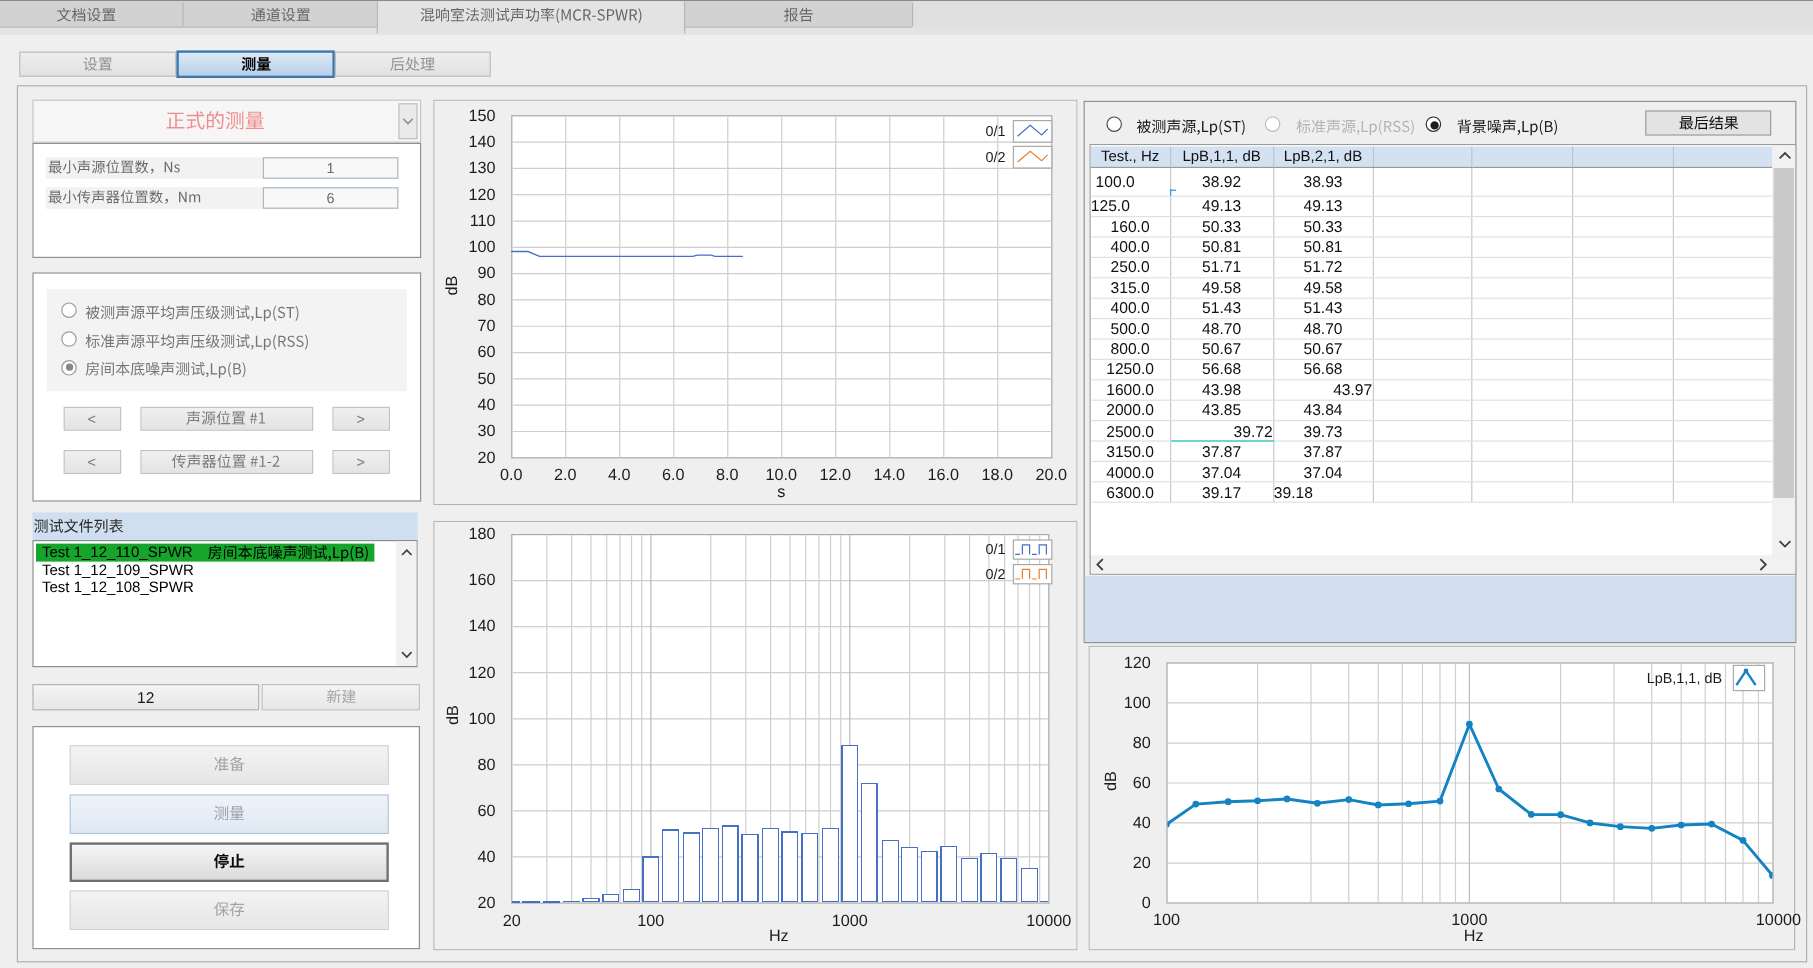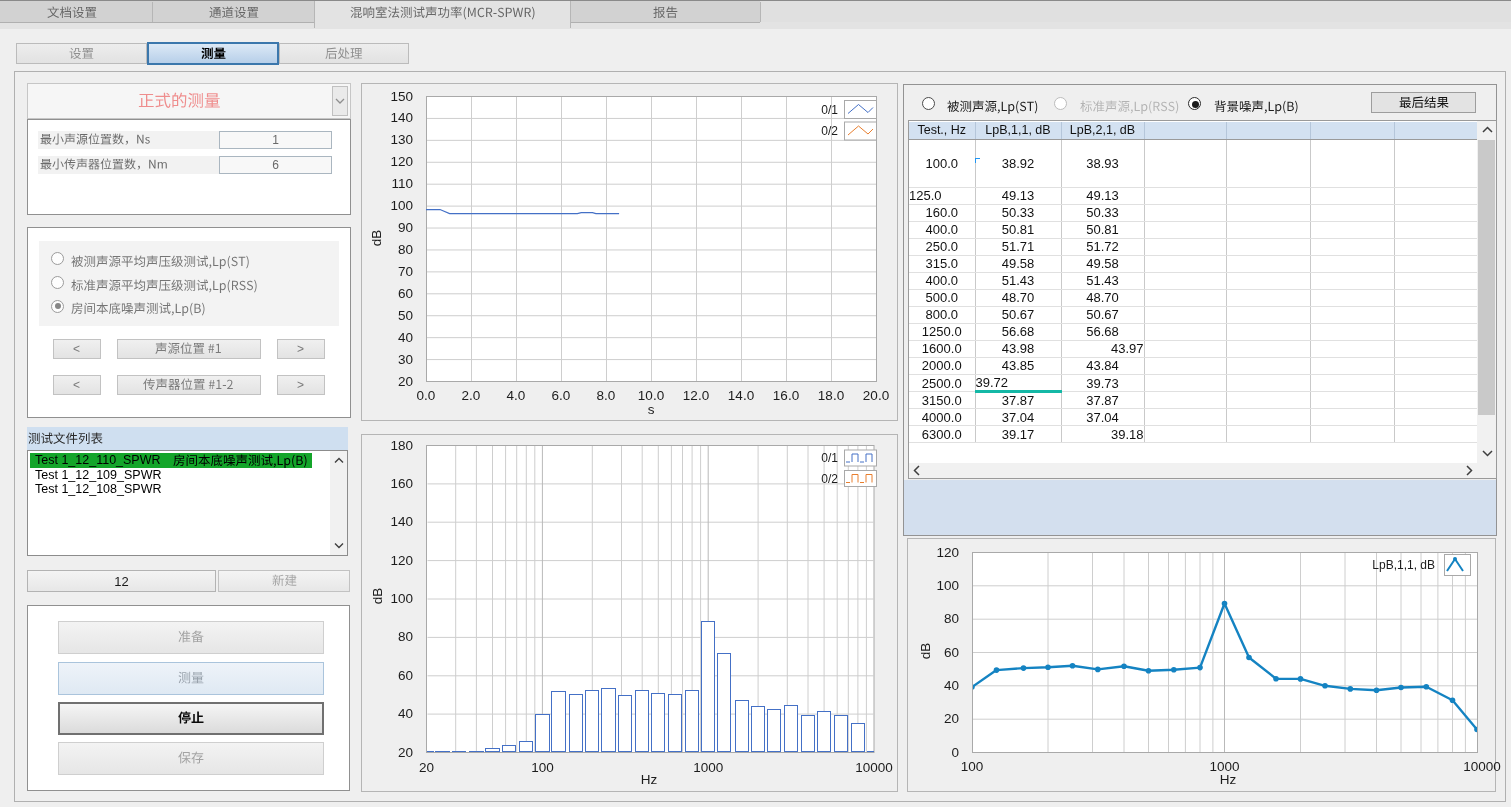--- a/index.html
+++ b/index.html
@@ -351,21 +351,21 @@
 <th style="font-weight:normal;font-size:12.5px;border-right:1px solid #b5c6da;border-bottom:1px solid #9a9a9a">LpB,1,1, dB</th>
 <th style="font-weight:normal;font-size:12.5px;border-right:1px solid #b5c6da;border-bottom:1px solid #9a9a9a">LpB,2,1, dB</th>
 <th style="border-right:1px solid #b5c6da;border-bottom:1px solid #9a9a9a"></th>
 <th style="border-right:1px solid #b5c6da;border-bottom:1px solid #9a9a9a"></th>
 <th style="border-right:1px solid #b5c6da;border-bottom:1px solid #9a9a9a"></th>
 <th style="border-bottom:1px solid #9a9a9a"></th>
 </tr>
     </thead>
 <tbody>
 <tr style="height:17.06px">
-        <td style="border-right:1px solid #c9c9c9;border-bottom:1px solid #e0e0e0;text-align:center;padding:16px">100.0</td>
+        <td style="border-right:1px solid #c9c9c9;border-bottom:1px solid #e0e0e0;text-align:left;padding:4px">100.0</td>
         <td style="border-right:1px solid #c9c9c9;border-bottom:1px solid #e0e0e0;text-align:center;padding:0">38.92</td>
         <td style="border-right:1px solid #c9c9c9;border-bottom:1px solid #e0e0e0;text-align:center;padding:0">38.93</td>
         <td style="border-right:1px solid #c9c9c9;border-bottom:1px solid #e0e0e0;text-align:center;padding:0"></td>
         <td style="border-right:1px solid #c9c9c9;border-bottom:1px solid #e0e0e0;text-align:center;padding:0"></td>
         <td style="border-right:1px solid #c9c9c9;border-bottom:1px solid #e0e0e0;text-align:center;padding:0"></td>
         <td style="border-bottom:1px solid #e0e0e0;padding:0"></td>
       </tr>
 <tr style="height:17.06px">
         <td style="border-right:1px solid #c9c9c9;border-bottom:1px solid #e0e0e0;padding:0">125.0</td>
         <td style="border-right:1px solid #c9c9c9;border-bottom:1px solid #e0e0e0;text-align:center;padding:0">49.13</td>
@@ -460,21 +460,21 @@
         <td style="border-right:1px solid #c9c9c9;border-bottom:1px solid #e0e0e0;text-align:center;padding:0">2000.0</td>
         <td style="border-right:1px solid #c9c9c9;border-bottom:1px solid #e0e0e0;text-align:center;padding:0">43.85</td>
         <td style="border-right:1px solid #c9c9c9;border-bottom:1px solid #e0e0e0;text-align:center;padding:0">43.84</td>
         <td style="border-right:1px solid #c9c9c9;border-bottom:1px solid #e0e0e0;text-align:center;padding:0"></td>
         <td style="border-right:1px solid #c9c9c9;border-bottom:1px solid #e0e0e0;text-align:center;padding:0"></td>
         <td style="border-right:1px solid #c9c9c9;border-bottom:1px solid #e0e0e0;text-align:center;padding:0"></td>
         <td style="border-bottom:1px solid #e0e0e0;padding:0"></td>
       </tr>
 <tr style="height:17.06px">
         <td style="border-right:1px solid #c9c9c9;border-bottom:1px solid #e0e0e0;text-align:center;padding:0">2500.0</td>
-        <td style="border-right:1px solid #c9c9c9;border-bottom:3px solid #14b8a6;text-align:left;padding:0">39.72</td>
+        <td style="border-right:1px solid #c9c9c9;border-bottom:1px solid #14b8a6;text-align:right;padding:0">39.72</td>
         <td style="border-right:1px solid #c9c9c9;border-bottom:1px solid #e0e0e0;text-align:center;padding:0">39.73</td>
         <td style="border-right:1px solid #c9c9c9;border-bottom:1px solid #e0e0e0;text-align:center;padding:0"></td>
         <td style="border-right:1px solid #c9c9c9;border-bottom:1px solid #e0e0e0;text-align:center;padding:0"></td>
         <td style="border-right:1px solid #c9c9c9;border-bottom:1px solid #e0e0e0;text-align:center;padding:0"></td>
         <td style="border-bottom:1px solid #e0e0e0;padding:0"></td>
       </tr>
 <tr style="height:17.06px">
         <td style="border-right:1px solid #c9c9c9;border-bottom:1px solid #e0e0e0;text-align:center;padding:0">3150.0</td>
         <td style="border-right:1px solid #c9c9c9;border-bottom:1px solid #e0e0e0;text-align:center;padding:0">37.87</td>
         <td style="border-right:1px solid #c9c9c9;border-bottom:1px solid #e0e0e0;text-align:center;padding:0">37.87</td>
@@ -488,21 +488,21 @@
         <td style="border-right:1px solid #c9c9c9;border-bottom:1px solid #e0e0e0;text-align:center;padding:0">37.04</td>
         <td style="border-right:1px solid #c9c9c9;border-bottom:1px solid #e0e0e0;text-align:center;padding:0">37.04</td>
         <td style="border-right:1px solid #c9c9c9;border-bottom:1px solid #e0e0e0;text-align:center;padding:0"></td>
         <td style="border-right:1px solid #c9c9c9;border-bottom:1px solid #e0e0e0;text-align:center;padding:0"></td>
         <td style="border-right:1px solid #c9c9c9;border-bottom:1px solid #e0e0e0;text-align:center;padding:0"></td>
         <td style="border-bottom:1px solid #e0e0e0;padding:0"></td>
       </tr>
 <tr style="height:17.06px">
         <td style="border-right:1px solid #c9c9c9;border-bottom:1px solid #e0e0e0;text-align:center;padding:0">6300.0</td>
         <td style="border-right:1px solid #c9c9c9;border-bottom:1px solid #e0e0e0;text-align:center;padding:0">39.17</td>
-        <td style="border-right:1px solid #c9c9c9;border-bottom:1px solid #e0e0e0;text-align:right;padding:0">39.18</td>
+        <td style="border-right:1px solid #c9c9c9;border-bottom:1px solid #e0e0e0;text-align:left;padding:0">39.18</td>
         <td style="border-right:1px solid #c9c9c9;border-bottom:1px solid #e0e0e0;text-align:center;padding:0"></td>
         <td style="border-right:1px solid #c9c9c9;border-bottom:1px solid #e0e0e0;text-align:center;padding:0"></td>
         <td style="border-right:1px solid #c9c9c9;border-bottom:1px solid #e0e0e0;text-align:center;padding:0"></td>
         <td style="border-bottom:1px solid #e0e0e0;padding:0"></td>
       </tr>
 </tbody>
   </table>
 <div class="abs" style="left:975px;top:158px;width:5px;height:5px;border-left:1.5px solid #2196f3;border-top:1.5px solid #2196f3"></div>
 
 <div class="abs" style="left:1477px;top:121px;width:19px;height:342px;background:#f1f1f1"></div>

